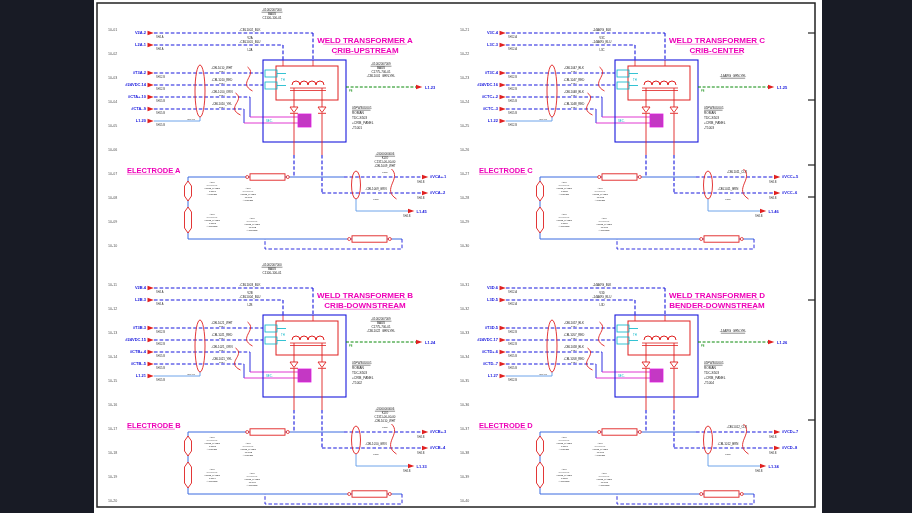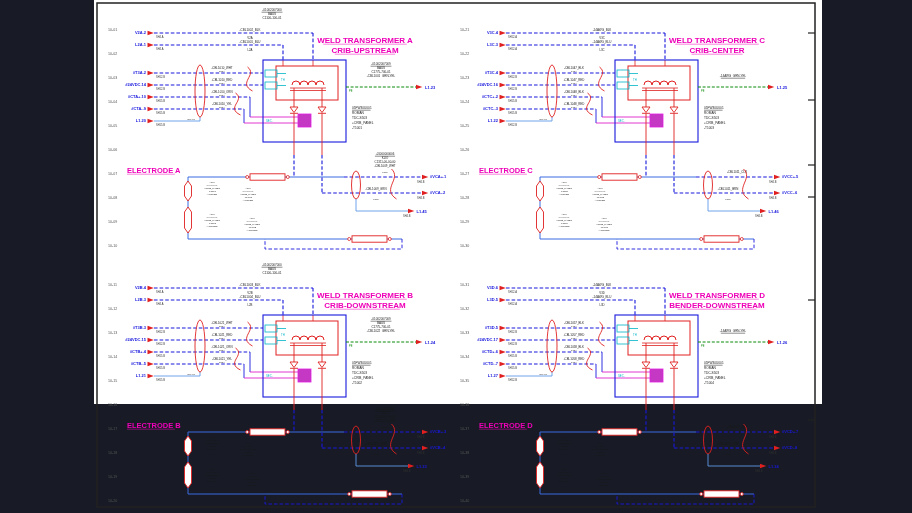--- a/index.html
+++ b/index.html
@@ -1,18 +1,18 @@
 <!DOCTYPE html>
 <html><head>
 <meta charset="utf-8">
 <style>
   html,body{margin:0;padding:0;background:#181b25;width:912px;height:513px;overflow:hidden;
     font-family:"Liberation Sans","DejaVu Sans",sans-serif;}
   .stage{position:relative;width:912px;height:513px;background:#181b25;}
-  .sheet{position:absolute;left:94px;top:0;width:728px;height:404px;background:#ffffff;}
+  .sheet{position:absolute;left:94px;top:0;width:728px;height:513px;background:#ffffff;}
   svg text{font-family:"Liberation Sans","DejaVu Sans",sans-serif;}
 </style>
 </head>
 <body>
 <div class="stage">
   <div class="sheet">
     <svg id="drawing" width="728" height="513" viewBox="0 0 728 513">
         <rect x="3" y="3" width="718" height="504" fill="none" stroke="#222222" stroke-width="1.5"></rect>
         <line x1="714" y1="33" x2="721" y2="33" stroke="#222222" stroke-width="1.2"></line>
         <line x1="714" y1="100" x2="721" y2="100" stroke="#222222" stroke-width="1.2"></line>

